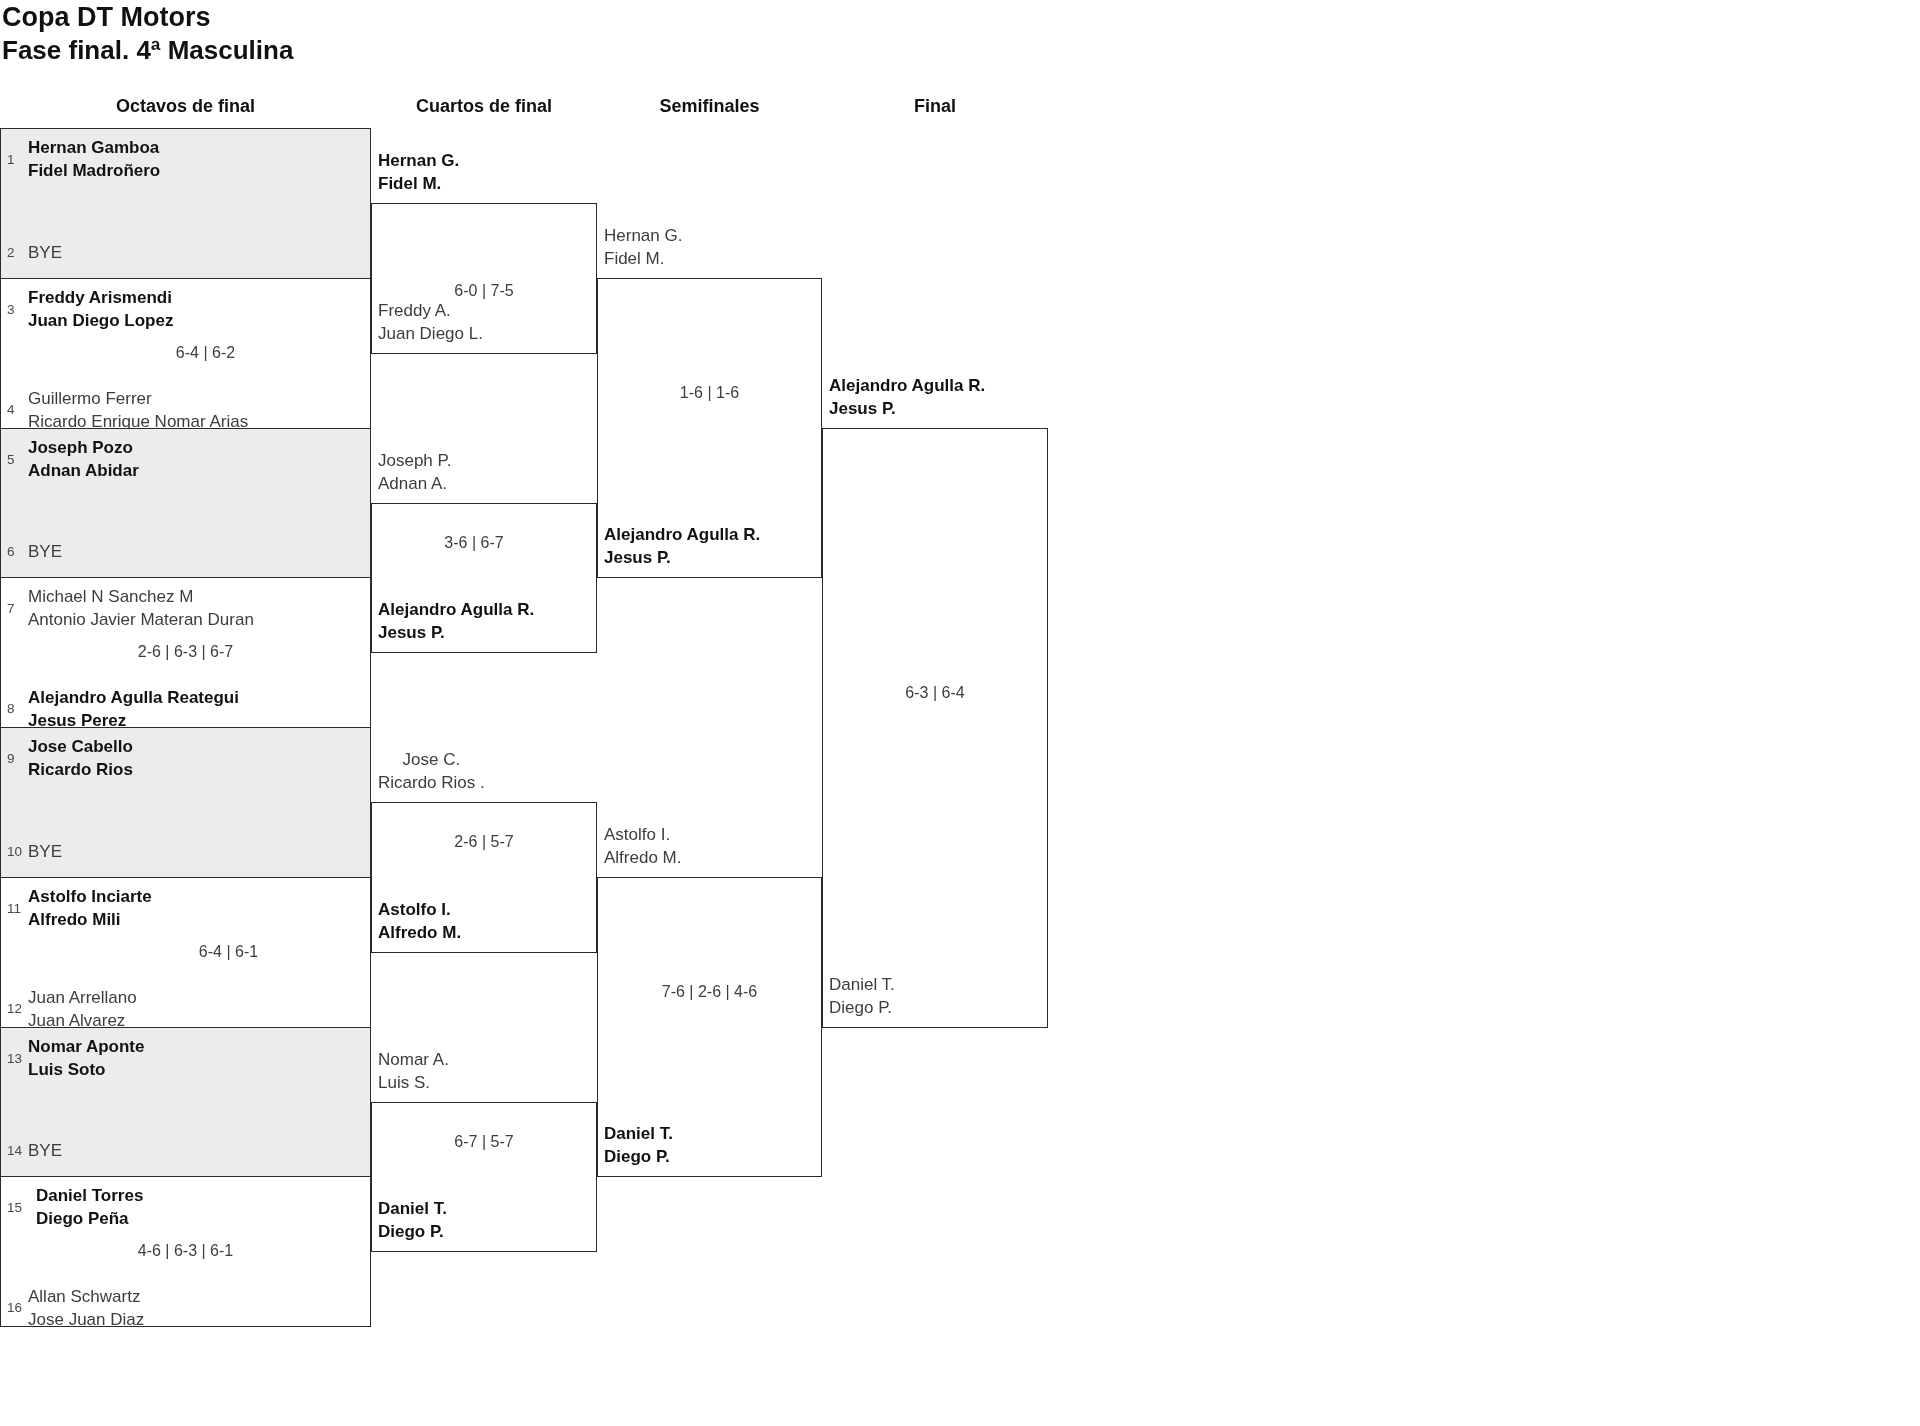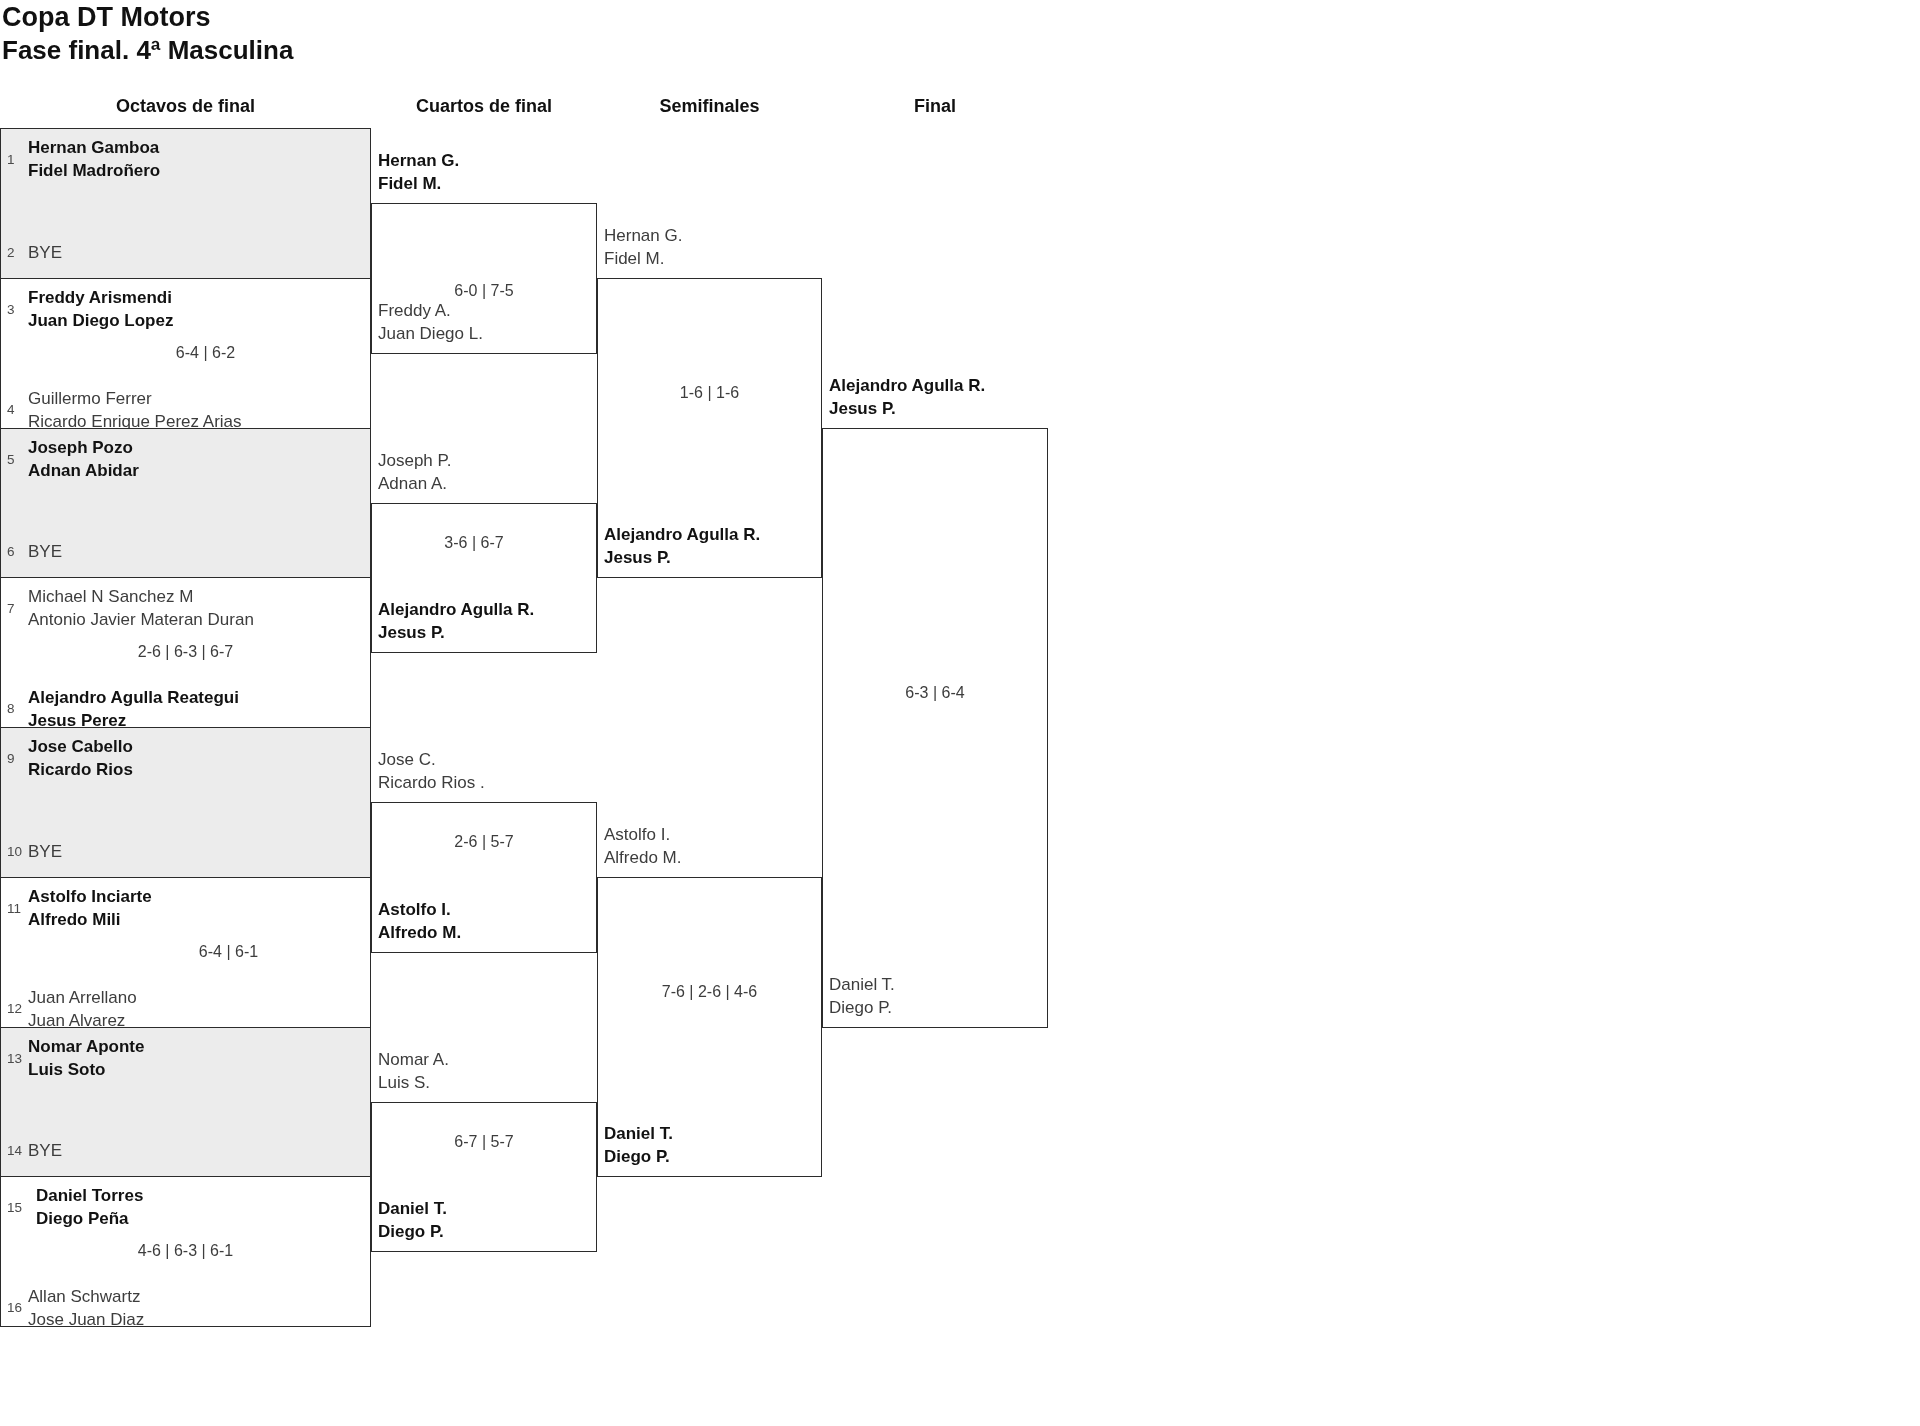--- a/index.html
+++ b/index.html
@@ -60,21 +60,21 @@
       <div class="box" style="left: 0px; top: 278px; width: 371px; height: 151px;"></div>
       <div class="seed" style="top: 298px;">3</div>
       <div class="team bold" style="left: 28px; top: 286px;">
         <div>Freddy Arismendi</div>
         <div>Juan Diego Lopez</div>
       </div>
       <div class="score" style="left: 0px; width: 411px; top: 342px;">6-4 | 6-2</div>
       <div class="seed" style="top: 398px;">4</div>
       <div class="team" style="left: 28px; top: 387px;">
         <div>Guillermo Ferrer</div>
-        <div>Ricardo Enrique Perez Arias</div>
+        <div>Ricardo Enrique Nomar Arias</div>
       </div>
       <div class="box shaded" style="left: 0px; top: 428px; width: 371px; height: 150px;"></div>
       <div class="seed" style="top: 448px;">5</div>
       <div class="team bold" style="left: 28px; top: 436px;">
         <div>Joseph Pozo</div>
         <div>Adnan Abidar</div>
       </div>
       <div class="seed" style="top: 540px;">6</div>
       <div class="team" style="left: 28px; top: 540px;">
         <div>BYE</div>
@@ -149,21 +149,21 @@
       <div class="team" style="left: 378px; top: 449px;">
         <div>Joseph P.</div>
         <div>Adnan A.</div>
       </div>
       <div class="team bold" style="left: 378px; top: 598px;">
         <div>Alejandro Agulla R.</div>
         <div>Jesus P.</div>
       </div>
       <div class="score" style="left: 371px; width: 206px; top: 532px;">3-6 | 6-7</div>
       <div class="rect" style="left: 371px; top: 802px; width: 226px; height: 151px;"></div>
-      <div class="team" style="left: 378px; top: 748px;">
+      <div class="team" style="left: 378px; top: 748px; text-align: center;">
         <div>Jose C.</div>
         <div>Ricardo Rios .</div>
       </div>
       <div class="team bold" style="left: 378px; top: 898px;">
         <div>Astolfo I.</div>
         <div>Alfredo M.</div>
       </div>
       <div class="score" style="left: 371px; width: 226px; top: 831px;">2-6 | 5-7</div>
       <div class="rect" style="left: 371px; top: 1102px; width: 226px; height: 150px;"></div>
       <div class="team" style="left: 378px; top: 1048px;">

